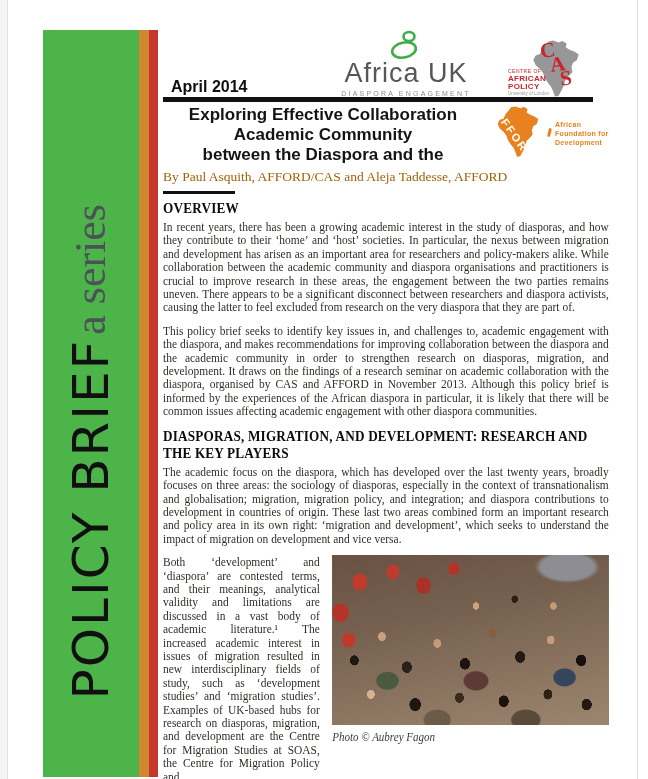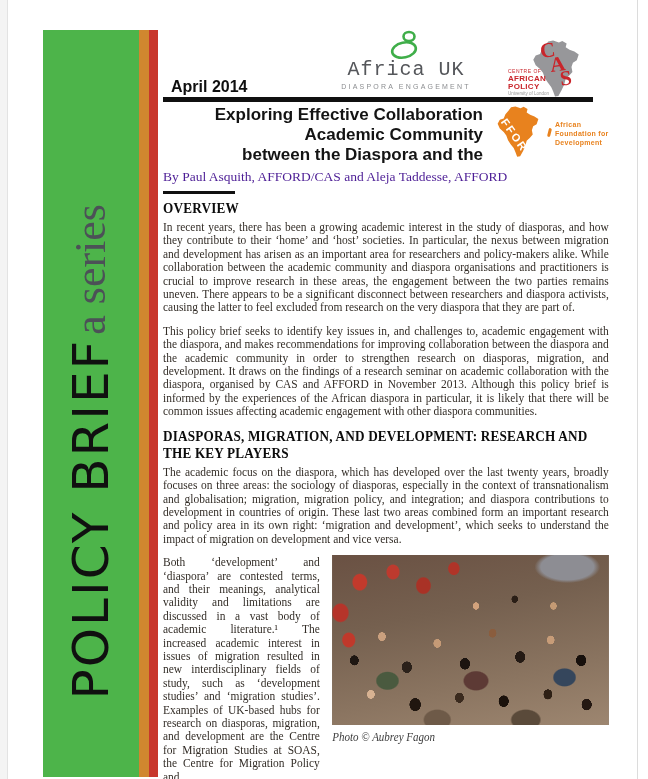--- a/index.html
+++ b/index.html
@@ -19,51 +19,51 @@
   .sb-sub{font-family:"Liberation Serif",serif;font-size:44px;color:#4c5157;}
 
   
   .content{position:absolute;left:163px;top:30px;width:470px;height:749px;}
 
   .date{position:absolute;top:48px;left:8px;font-family:"Liberation Sans",sans-serif;font-weight:bold;font-size:16px;color:#0f0f0f;}
 
   
   .logo-africauk{position:absolute;top:0;left:178px;width:130px;text-align:center;}
   .au-squiggle{display:block;margin:0 auto;}
-  .au-name{font-family:Liberation Mono, monospace;font-size:20px;color:#55575b;letter-spacing:1px;line-height:1;}
+  .au-name{font-family:Liberation Sans, sans-serif;font-size:27px;color:#55575b;letter-spacing:1px;line-height:1;}
   .au-tag{font-family:"Liberation Sans",sans-serif;font-size:7px;letter-spacing:2.2px;color:#8b8d90;margin-top:3px;}
 
   
   .logo-cas{position:absolute;top:10px;left:345px;width:82px;height:60px;}
   .cas-africa{position:absolute;left:20px;top:0;}
   .cas-letter{position:absolute;font-family:"Liberation Serif",serif;font-weight:bold;font-size:21px;color:#c9252b;line-height:1;}
   .cas-c{left:32px;top:0;transform:rotate(-8deg);}
   .cas-a{left:42px;top:14px;transform:rotate(-8deg);}
   .cas-s{left:52px;top:28px;transform:rotate(-8deg);}
   .cas-lines{position:absolute;left:0;top:29px;font-family:"Liberation Sans",sans-serif;line-height:1;}
   .cas-l1{font-size:5px;color:#c9252b;letter-spacing:.5px;margin-bottom:1px;}
   .cas-l2,.cas-l3{font-size:8px;font-weight:bold;color:#c9252b;letter-spacing:.3px;}
   .cas-l4{font-size:4.5px;color:#9a9a9a;margin-top:1px;}
 
   .rule-main{position:absolute;top:67px;left:0;width:430px;height:5px;background:#101010;}
 
-  .title{position:absolute;top:75px;left:0;width:320px;text-align:right;
+  .title{position:absolute;top:75px;left:0;width:320px;text-align:center;
          font-family:"Liberation Sans",sans-serif;font-weight:bold;font-size:17px;line-height:20px;color:#141414;}
   .title div{white-space:nowrap;}
 
   
   .logo-afford{position:absolute;top:74px;left:330px;width:140px;height:56px;}
   .afford-africa{position:absolute;left:0;top:2px;}
   .afford-word{position:absolute;left:10px;top:4px;transform:rotate(55deg);transform-origin:left top;
                font-family:"Liberation Sans",sans-serif;font-weight:bold;font-size:11px;letter-spacing:2px;color:#ffffff;}
   .afford-quote{position:absolute;left:55px;top:24px;width:3px;height:9px;background:#e8821e;border-radius:2px;transform:rotate(14deg);}
   .afford-lines{position:absolute;left:62px;top:16px;font-family:"Liberation Sans",sans-serif;
                 font-weight:bold;font-size:7px;line-height:9px;color:#e8821e;letter-spacing:.3px;}
 
-  .byline{position:absolute;top:139px;left:0;font-size:13.5px;color:#4c1d95;}
+  .byline{position:absolute;top:139px;left:0;font-size:13.5px;color:#a16207;}
   .rule-short{position:absolute;top:161px;left:0;width:72px;height:3px;background:#101010;}
 
   
   .body{position:absolute;top:170px;left:0;width:506px;transform:scaleX(0.881);transform-origin:top left;color:#332d27;}
   .section-heading{font-family:"Liberation Serif",serif;font-weight:bold;font-size:15px;line-height:17px;
                    letter-spacing:.2px;color:#0c0c0c;margin:0 0 3px 0;}
   .para{font-size:13px;line-height:13.4px;text-align:justify;margin:0 0 10px 0;}
   .columns{display:flex;gap:14px;margin-top:4px;}
   .col-text{width:178px;text-align:justify;font-size:13px;line-height:13.4px;}
   .photo-wrap{width:314px;}

